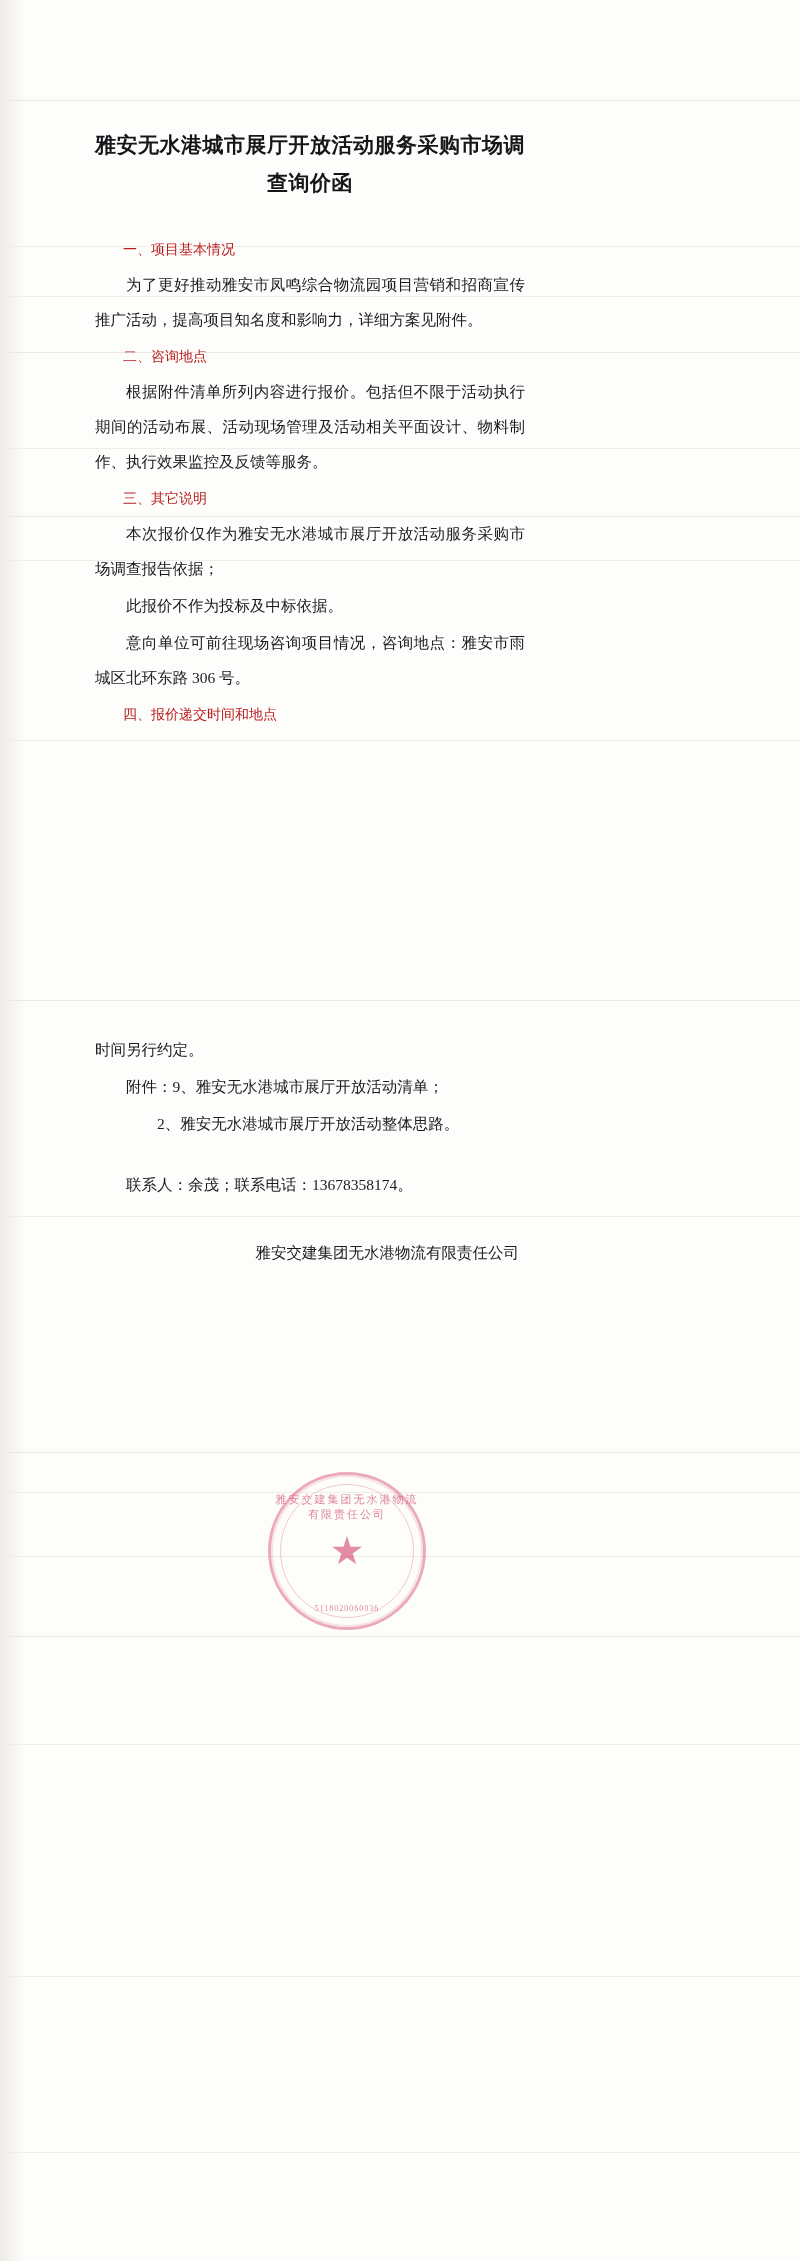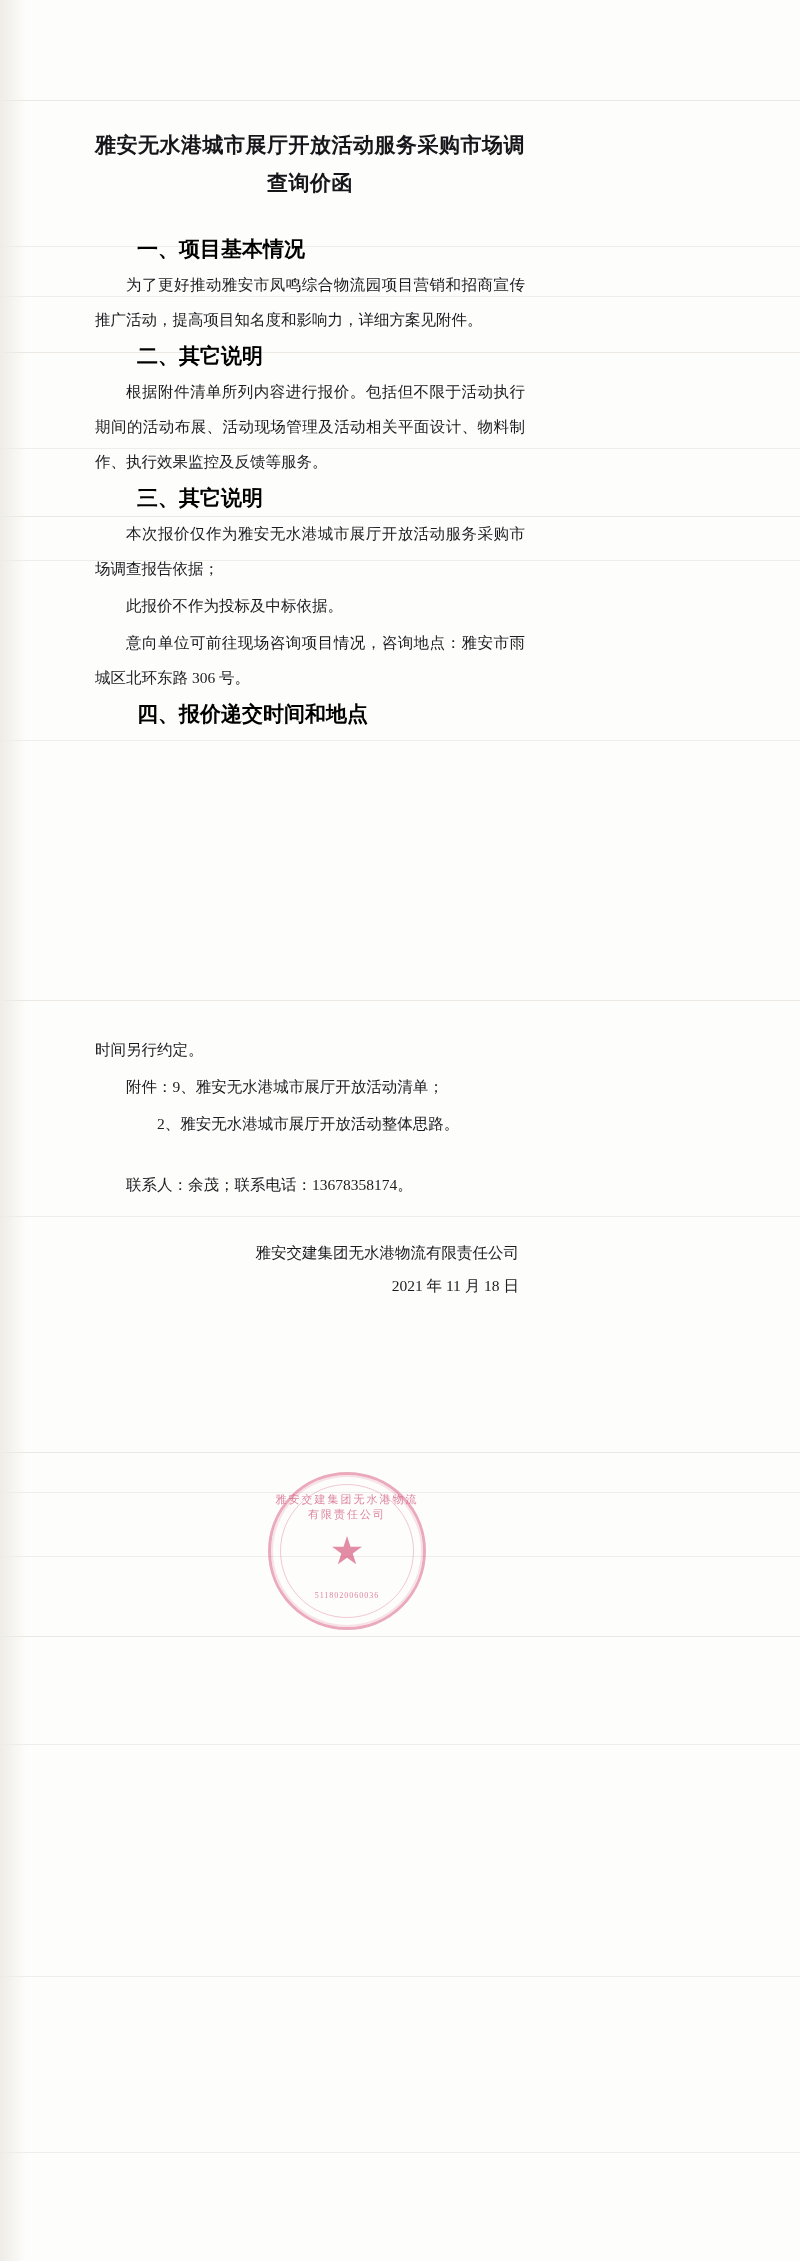--- a/index.html
+++ b/index.html
@@ -61,25 +61,25 @@
     line-height: 35px;
     color: #1b1b20;
     text-align: justify;
     text-justify: inter-ideograph;
   }
   p.ind {
     text-indent: 2em;
   }
   h2.section {
     margin: 0;
-    font-size: 21px;
+    font-size: 14px;
     line-height: 35px;
-    font-weight: bold;
+    font-weight: normal;
     text-indent: 2em;
-    color: #000000;
+    color: #b91c1c;
   }
   .spacer-tail {
     height: 300px;
   }
   p.ind2 {
     text-indent: 4em;
   }
   .contact {
     margin-top: 26px;
     text-indent: 2em;
@@ -130,21 +130,21 @@
     position: absolute;
     left: 0;
     width: 152px;
     text-align: center;
     color: rgba(198, 40, 88, 0.8);
     font-size: 11px;
     letter-spacing: 2px;
     font-family: "Liberation Serif", serif;
   }
   .seal .arc-top { top: 17px; }
-  .seal .arc-bottom { bottom: 27px; font-size: 8px; letter-spacing: 1px; margin-top: 12px; }
+  .seal .arc-bottom { bottom: 14px; font-size: 8px; letter-spacing: 1px; margin-top: 12px; }
   .edge-shade-left {
     position: absolute;
     left: 0; top: 0;
     width: 26px; height: 2261px;
     background: linear-gradient(to right, #efece7, rgba(255,255,255,0));
     pointer-events: none;
   }
   .edge-shade-right {
     position: absolute;
     right: 0; top: 0;
@@ -183,42 +183,41 @@
     <div class="inner">
 
       <h1 class="title">雅安无水港城市展厅开放活动服务采购市场调查询价函</h1>
 
       <div class="body-block">
 
 
         <h2 class="section">一、项目基本情况</h2>
         <p class="ind">为了更好推动雅安市凤鸣综合物流园项目营销和招商宣传推广活动，提高项目知名度和影响力，详细方案见附件。</p>
 
-        <h2 class="section">二、其它说明</h2>
+        <h2 class="section">二、咨询地点</h2>
         <p class="ind">根据附件清单所列内容进行报价。包括但不限于活动执行期间的活动布展、活动现场管理及活动相关平面设计、物料制作、执行效果监控及反馈等服务。</p>
 
         <h2 class="section">三、其它说明</h2>
         <p class="ind">本次报价仅作为雅安无水港城市展厅开放活动服务采购市场调查报告依据；</p>
         <p class="ind">此报价不作为投标及中标依据。</p>
         <p class="ind">意向单位可前往现场咨询项目情况，咨询地点：雅安市雨城区北环东路 306 号。</p>
 
         <h2 class="section">四、报价递交时间和地点</h2>
 
         <div class="spacer-tail"></div>
 
         <p>时间另行约定。</p>
 
         <p class="ind">附件：9、雅安无水港城市展厅开放活动清单；</p>
         <p class="ind2">2、雅安无水港城市展厅开放活动整体思路。</p>
 
         <p class="contact">联系人：余茂；联系电话：13678358174。</p>
 
         <div class="signature">
           <div>雅安交建集团无水港物流有限责任公司</div>
-          <div>2021 年 11 月 18 日</div>
         </div>
 
       </div>
     </div>
   </div>
 
   <div class="seal">
     <div class="ring"></div>
     <div class="arc-top">雅安交建集团无水港物流有限责任公司</div>
     <div class="star">★</div>

